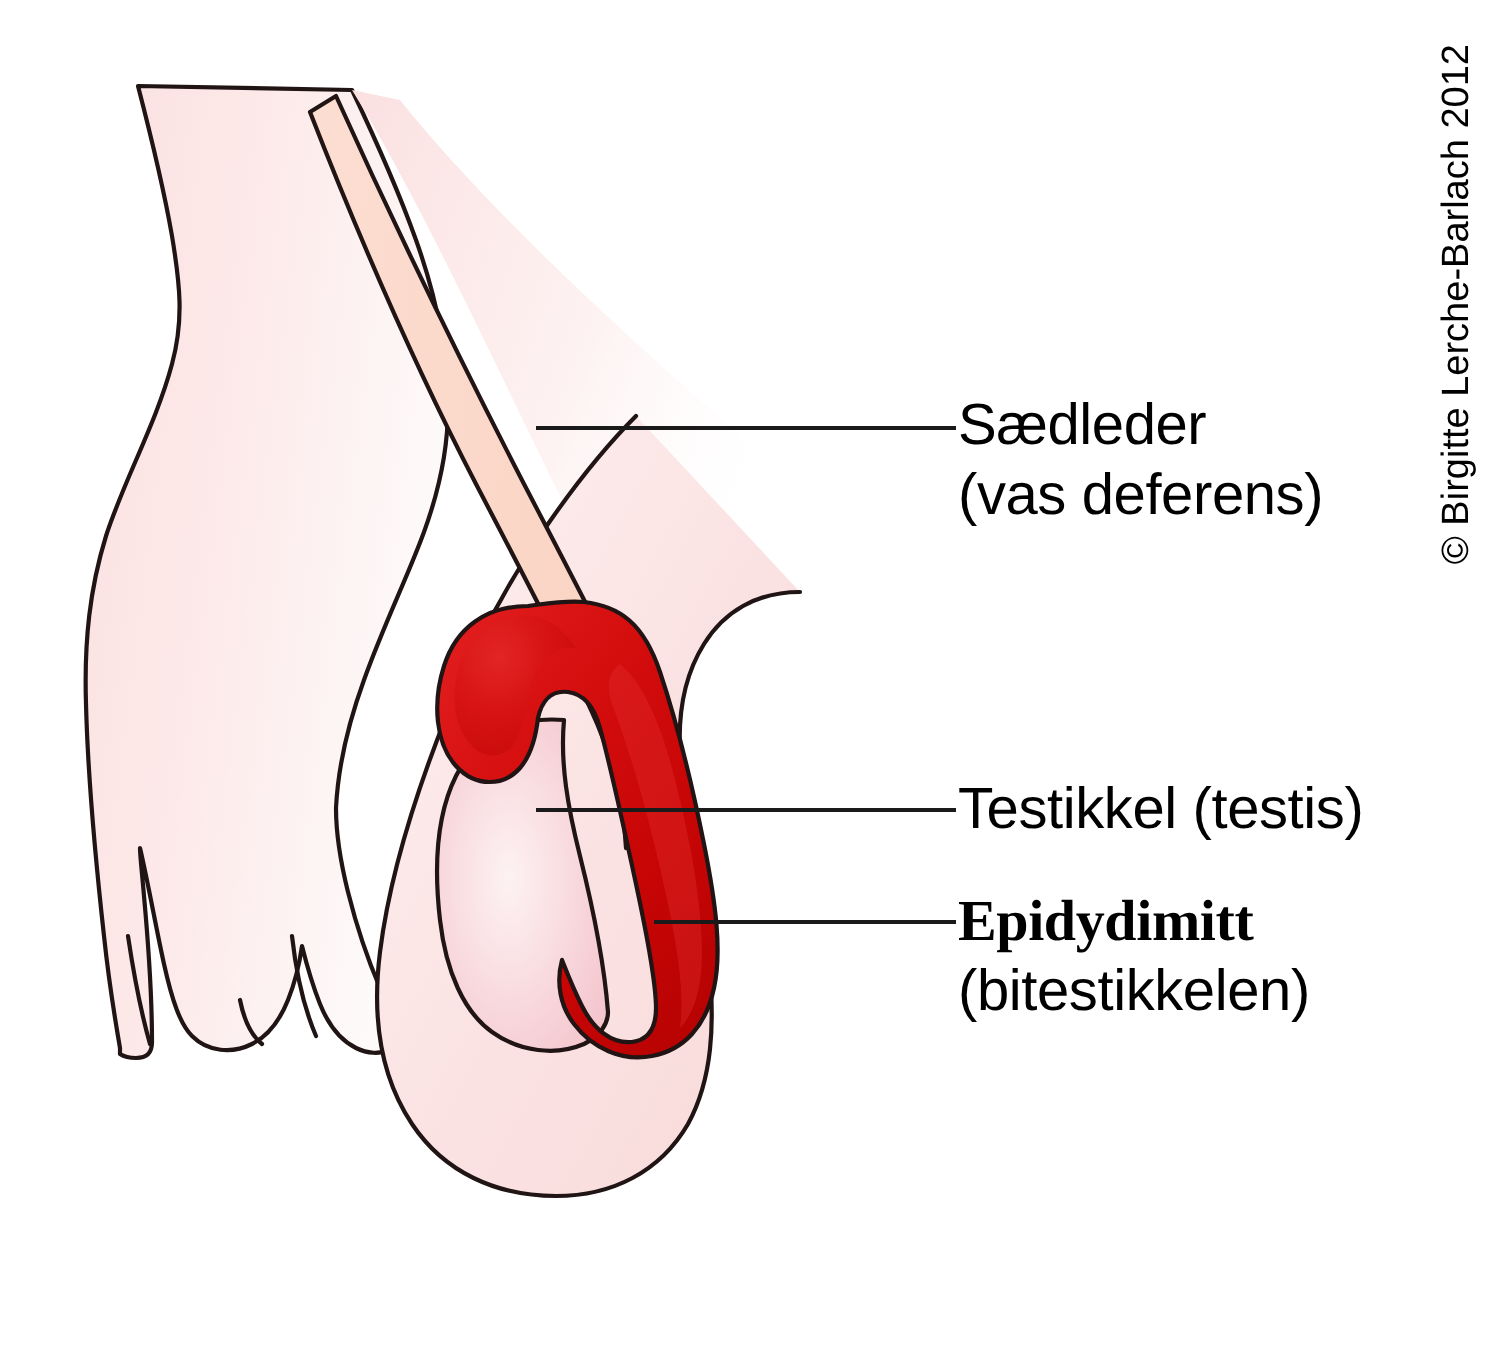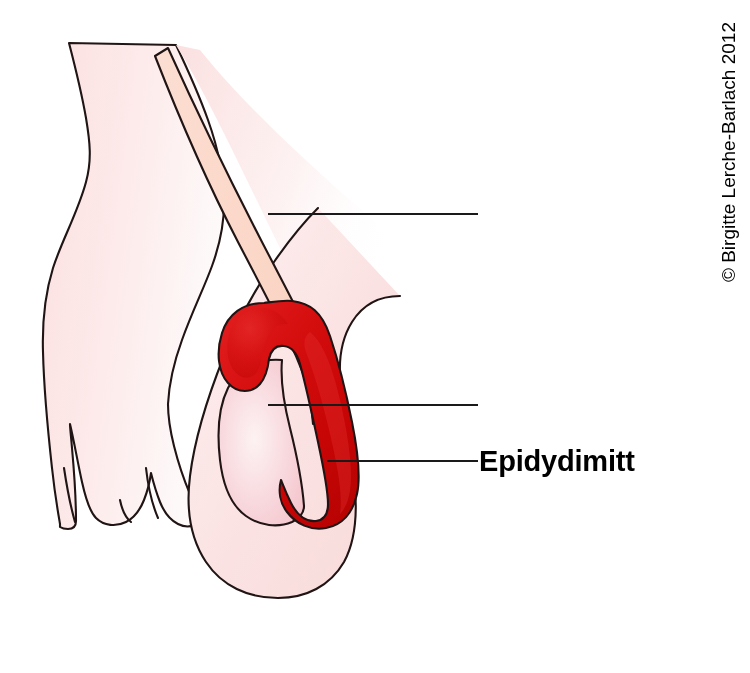--- a/index.html
+++ b/index.html
@@ -33,20 +33,21 @@
     font-size: 29px;
     line-height: 35px;
     letter-spacing: -0.2px;
     white-space: nowrap;
   }
   .label-line {
     display: block;
   }
   .label-line.bold {
     font-weight: bold;
+    font-family: Liberation Serif, serif;
   }
   #label-vas {
     left: 479px;
     top: 196px;
   }
   #label-testis {
     left: 479px;
     top: 388px;
   }
   #label-epi {
@@ -242,23 +243,31 @@
                Z" fill="#e53232" stroke="none" opacity="0.35"></path>
     </g>
 
     <g>
       <line x1="268" y1="214" x2="478" y2="214" stroke="#1a1a1a" stroke-width="2"></line>
       <line x1="268" y1="405" x2="478" y2="405" stroke="#1a1a1a" stroke-width="2"></line>
       <line x1="327" y1="461" x2="478" y2="461" stroke="#1a1a1a" stroke-width="2"></line>
     </g>
   </svg>
 
-
+  <div class="label-block" id="label-vas">
+    <span class="label-line">Sædleder</span>
+    <span class="label-line">(vas deferens)</span>
+  </div>
+
+  <div class="label-block" id="label-testis">
+    <span class="label-line">Testikkel (testis)</span>
+  </div>
 
   <div class="label-block" id="label-epi">
     <span class="label-line bold">Epidydimitt</span>
+    <span class="label-line">(bitestikkelen)</span>
   </div>
 
   <div id="copyright-block">
     <span id="copyright-text">© Birgitte Lerche-Barlach 2012</span>
   </div>
 
 </div>
 
 </body></html>

